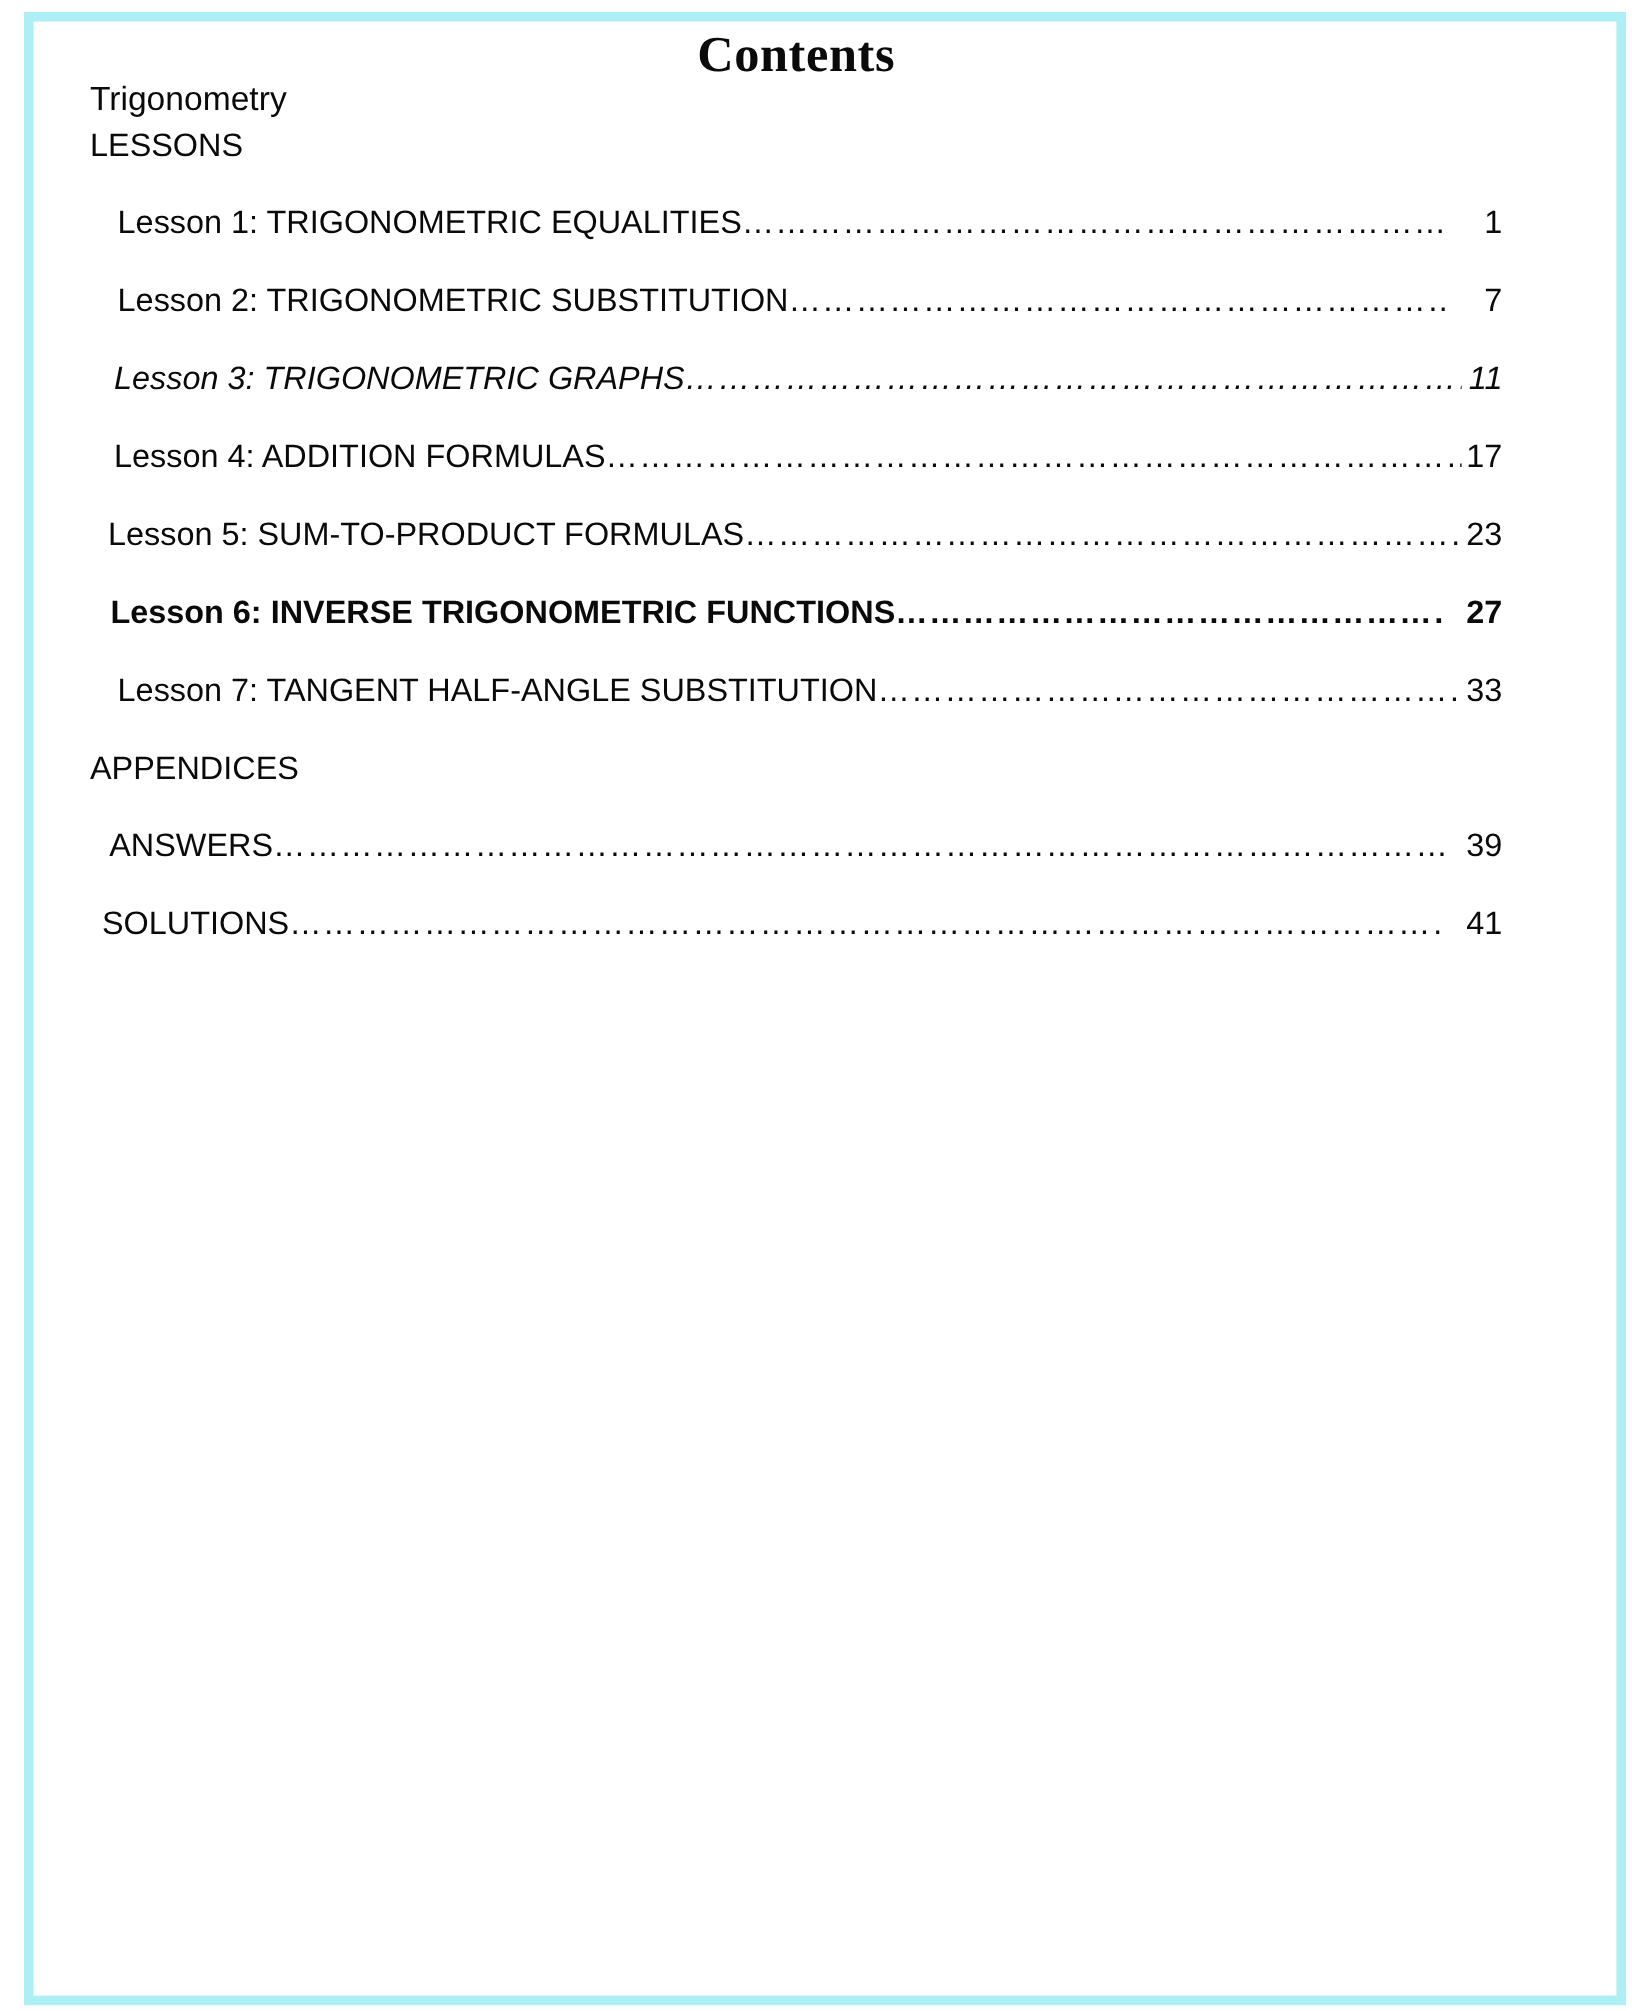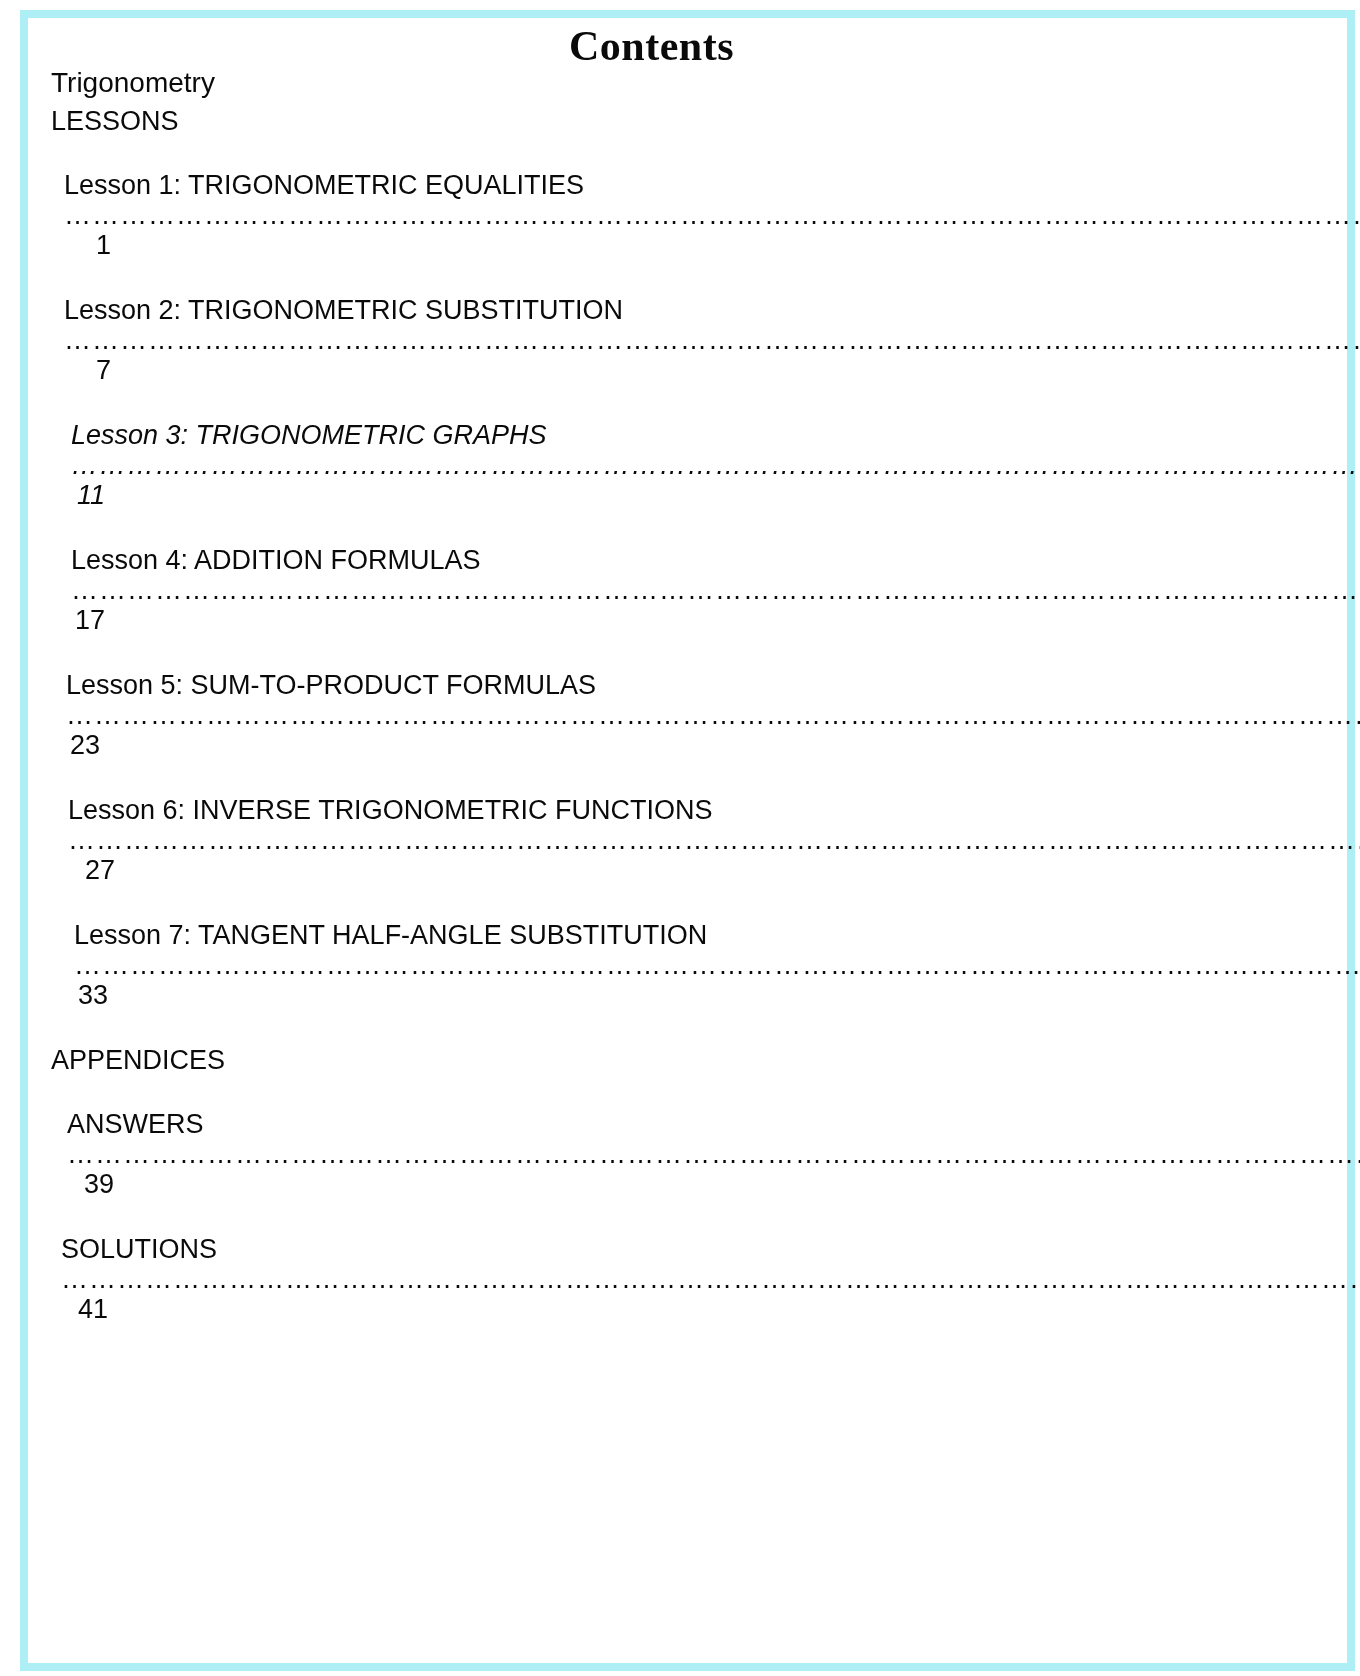--- a/index.html
+++ b/index.html
@@ -17,21 +17,21 @@
   }
   .frame {
     position: absolute;
     left: 20px;
     top: 10px;
     right: 5px;
     bottom: 5px;
     border: 8px solid #aeeff5;
     background: #ffffff;
     box-sizing: border-box;
-    padding: 0 95px 0 23px;
+    padding: 0 95px 0 47px;
   }
   .title {
     margin: 6px 0 0 0;
     text-align: center;
     font-family: "Liberation Serif", serif;
     font-weight: 700;
     font-size: 42px;
     line-height: 44px;
     letter-spacing: 0.5px;
   }
@@ -46,23 +46,22 @@
     margin: 35px 0 34px 0;
   }
   .section:first-of-type .section-heading {
     margin-top: 8px;
   }
   .entry {
     display: flex;
     align-items: flex-start;
     font-size: 27px;
     line-height: 30px;
-    margin: 0 0 35px 13px;
+    margin: 0 0 35px 23px;
     white-space: nowrap;
-    flex-direction: column;
   }
   .entry .label {
     flex: 0 0 auto;
   }
   .entry .dots {
     flex: 1 1 auto;
     overflow: hidden;
     white-space: nowrap;
     letter-spacing: 1px;
   }
@@ -71,21 +70,21 @@
     text-align: right;
     min-width: 34px;
   }
   .entry.sp .pagenum {
     padding-left: 13px;
   }
   
   .section:nth-of-type(1) .entry:nth-child(4) { margin-left: 20px; font-style: italic; }
   .section:nth-of-type(1) .entry:nth-child(5) { margin-left: 20px; }
   .section:nth-of-type(1) .entry:nth-child(6) { margin-left: 15px; }
-  .section:nth-of-type(1) .entry:nth-child(7) { margin-left: 17px; }
+  .section:nth-of-type(1) .entry:nth-child(7) { margin-left: 17px; font-weight: bold; }
   .section:nth-of-type(1) .entry:nth-child(8) { margin-left: 23px; }
   .section:nth-of-type(2) .entry:nth-child(2) { margin-left: 16px; }
   .section:nth-of-type(2) .entry:nth-child(3) { margin-left: 10px; }
 </style>
 </head>
 <body>
 
 <div class="frame">
   <h1 class="title">Contents</h1>
   <div class="subtitle">Trigonometry</div>

